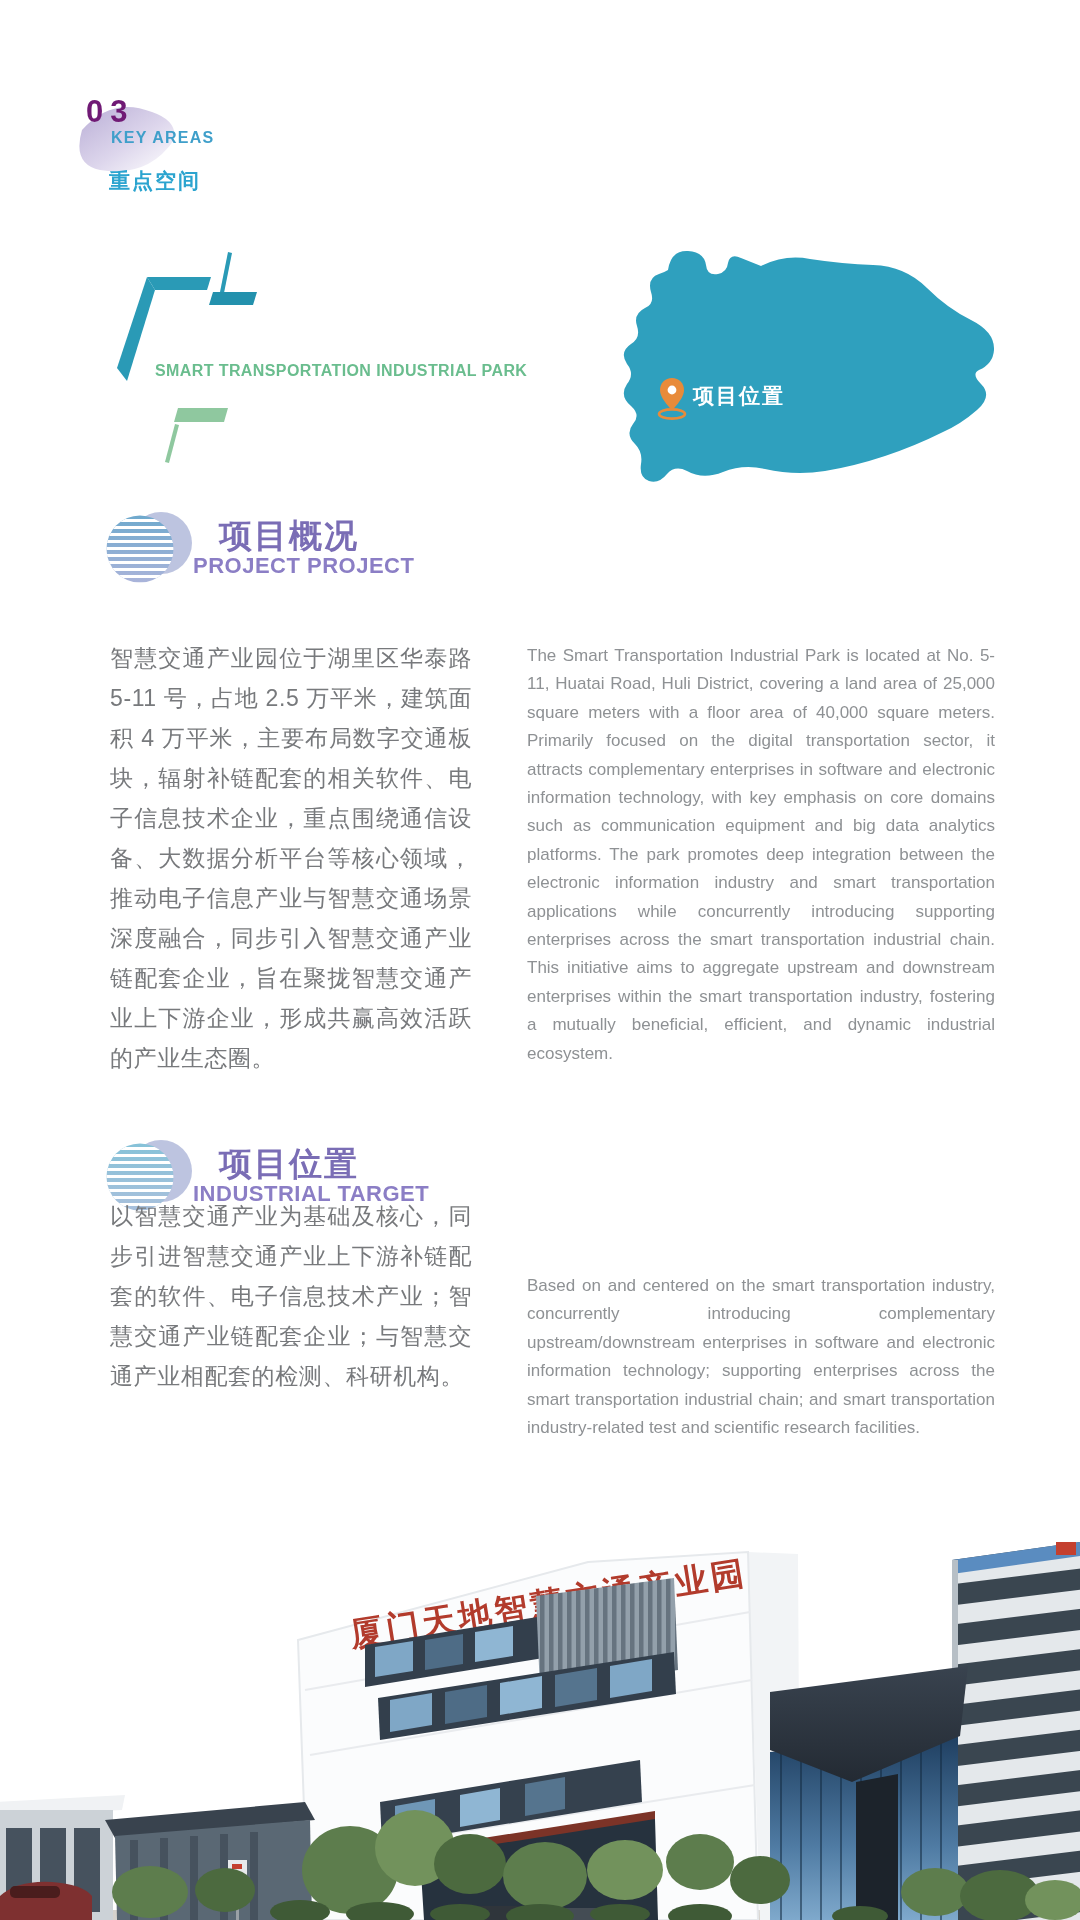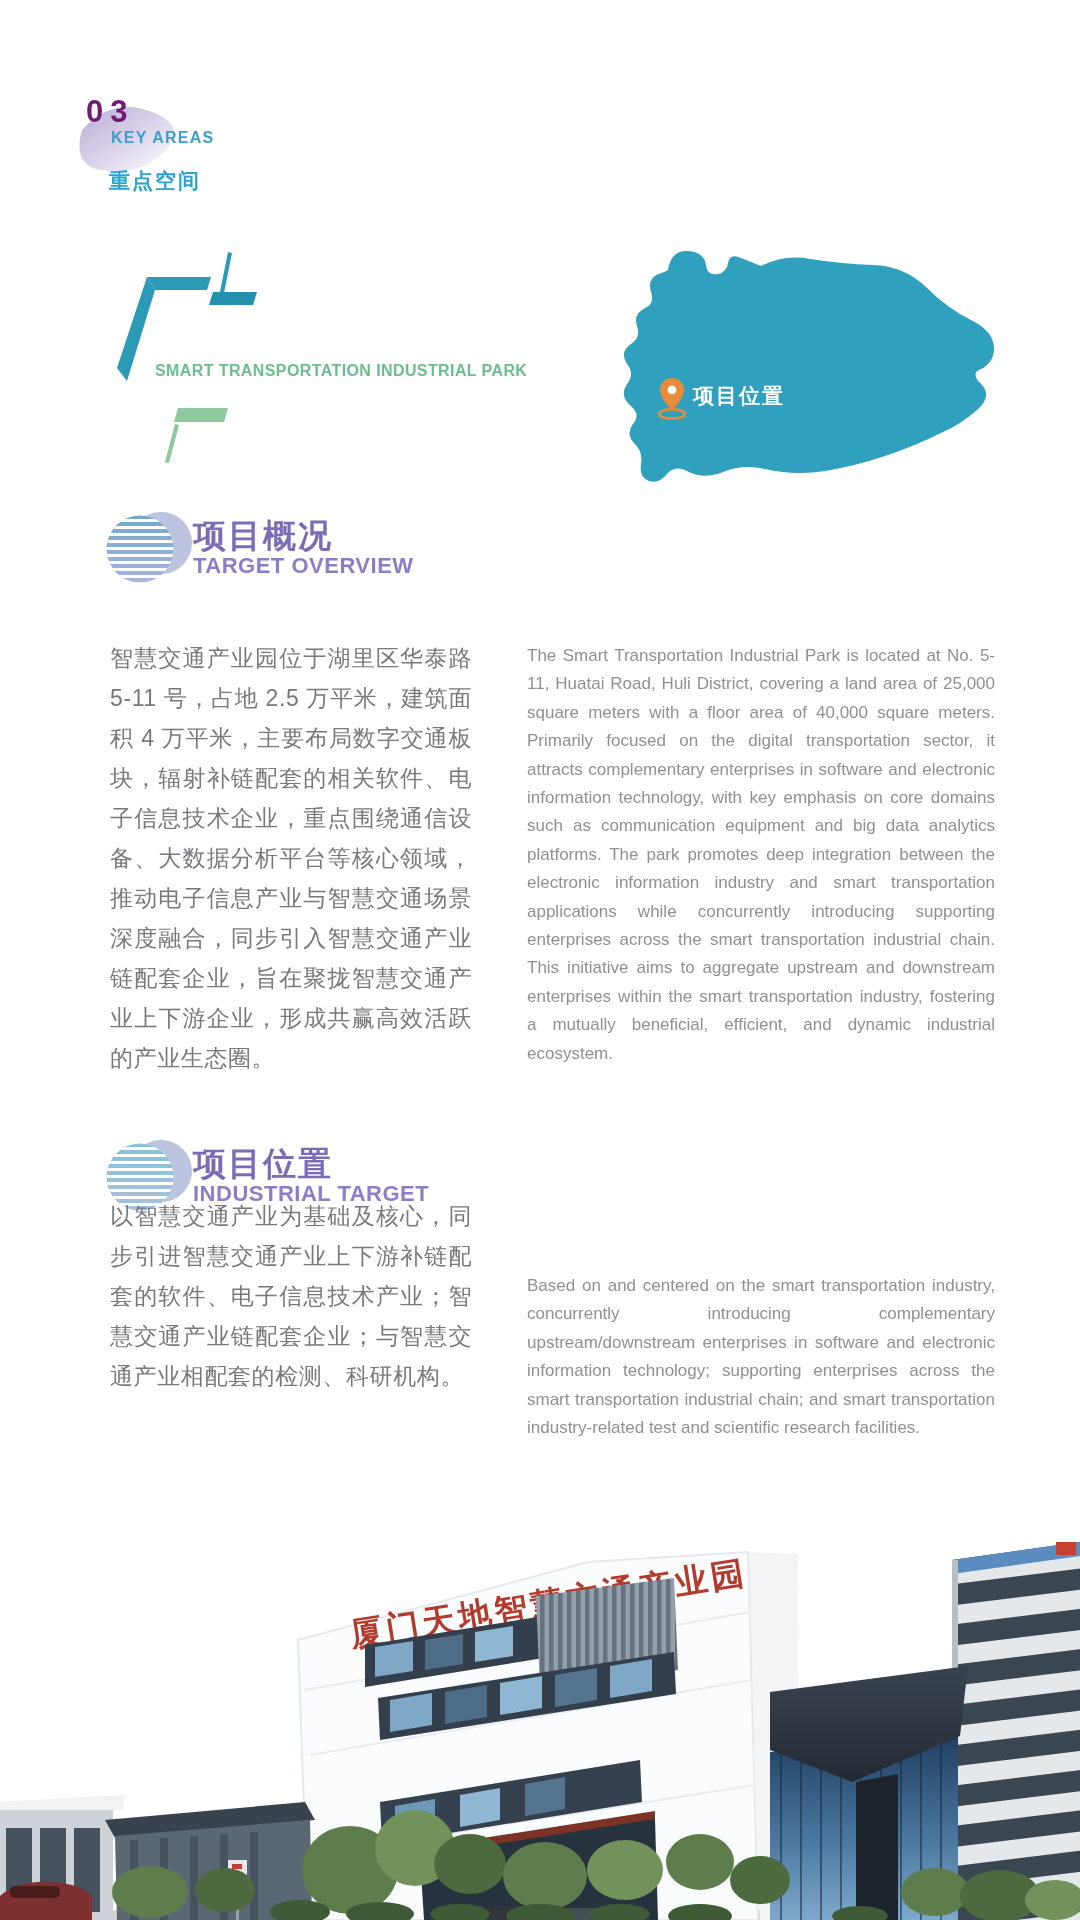--- a/index.html
+++ b/index.html
@@ -12,21 +12,21 @@
   
   .badge-number{left:86px;top:94px;font-size:31px;font-weight:700;color:#701a75;letter-spacing:7px;}
   .badge-en{left:111px;top:129px;font-size:16px;font-weight:700;color:#3f9fca;letter-spacing:1.2px;}
   .badge-zh{left:109px;top:141px;font-size:21px;font-weight:700;color:#2ba4cf;letter-spacing:2px;margin-top:26px;}
 
   
   .hero-title-en{left:155px;top:314px;font-size:16px;font-weight:700;color:#6abd8e;letter-spacing:0.4px;margin-top:48px;}
   .hero-title-zh{left:153px;top:330px;font-size:44px;font-weight:700;color:#2597b5;letter-spacing:2px;}
 
   
-  .sec-head-zh{font-size:33px;font-weight:700;color:#7a6db5;letter-spacing:2px;}
+  .sec-head-zh{font-size:33px;font-weight:700;color:#7a6db5;letter-spacing:2px;margin-left:26px;}
   .sec-head-en{font-size:22px;font-weight:700;color:#8b7ec5;letter-spacing:0.5px;}
   .sec1-zh{left:193px;top:514px;}   .sec1-en{left:193px;top:553px;}
   .sec2-zh{left:193px;top:1142px;}  .sec2-en{left:193px;top:1181px;}
 
   
   .body-zh{
     left:110px;width:362px;font-size:23px;line-height:40px;color:#77797c;
     text-align:justify;letter-spacing:0.6px;
   }
   .body-en{
@@ -97,21 +97,21 @@
       <pattern id="whiteLines1" width="8" height="7" patternUnits="userSpaceOnUse">
         <rect width="8" height="7" fill="none"></rect>
           <rect y="4" width="8" height="3" fill="#ffffff"></rect>
       </pattern>
     </defs>
     <circle cx="55" cy="35" r="31" fill="#b6bedd" opacity="0.9"></circle>
     <circle cx="34" cy="41" r="33.5" fill="url(#stripeGrad1)"></circle>
     <circle cx="34" cy="41" r="33.5" fill="url(#whiteLines1)"></circle>
   </svg>
   <div class="abs sec-head-zh sec1-zh">项目概况</div>
-  <div class="abs sec-head-en sec1-en">TARGET OVERVIEW</div>
+  <div class="abs sec-head-en sec1-en">PROJECT PROJECT</div>
   <div class="abs body-zh b1-zh">智慧交通产业园位于湖里区华泰路 5-11 号，占地 2.5 万平米，建筑面积 4 万平米，主要布局数字交通板块，辐射补链配套的相关软件、电子信息技术企业，重点围绕通信设备、大数据分析平台等核心领域，推动电子信息产业与智慧交通场景深度融合，同步引入智慧交通产业链配套企业，旨在聚拢智慧交通产业上下游企业，形成共赢高效活跃的产业生态圈。</div>
   <div class="abs body-en b1-en">The Smart Transportation Industrial Park is located at No. 5-11, Huatai Road, Huli District, covering a land area of 25,000 square meters with a floor area of 40,000 square meters. Primarily focused on the digital transportation sector, it attracts complementary enterprises in software and electronic information technology, with key emphasis on core domains such as communication equipment and big data analytics platforms. The park promotes deep integration between the electronic information industry and smart transportation applications while concurrently introducing supporting enterprises across the smart transportation industrial chain. This initiative aims to aggregate upstream and downstream enterprises within the smart transportation industry, fostering a mutually beneficial, efficient, and dynamic industrial ecosystem.</div>
 
   <svg class="abs" style="left:106px;top:1136px;" width="90" height="80" viewBox="0 0 90 80" aria-hidden="true">
     <defs>
       <linearGradient id="stripeGrad2" x1="0" y1="0" x2="0" y2="1">
         <stop offset="0" stop-color="#86c2d8"></stop>
           <stop offset="1" stop-color="#a9c0dc"></stop>
       </linearGradient>
       <pattern id="whiteLines2" width="8" height="7" patternUnits="userSpaceOnUse">

